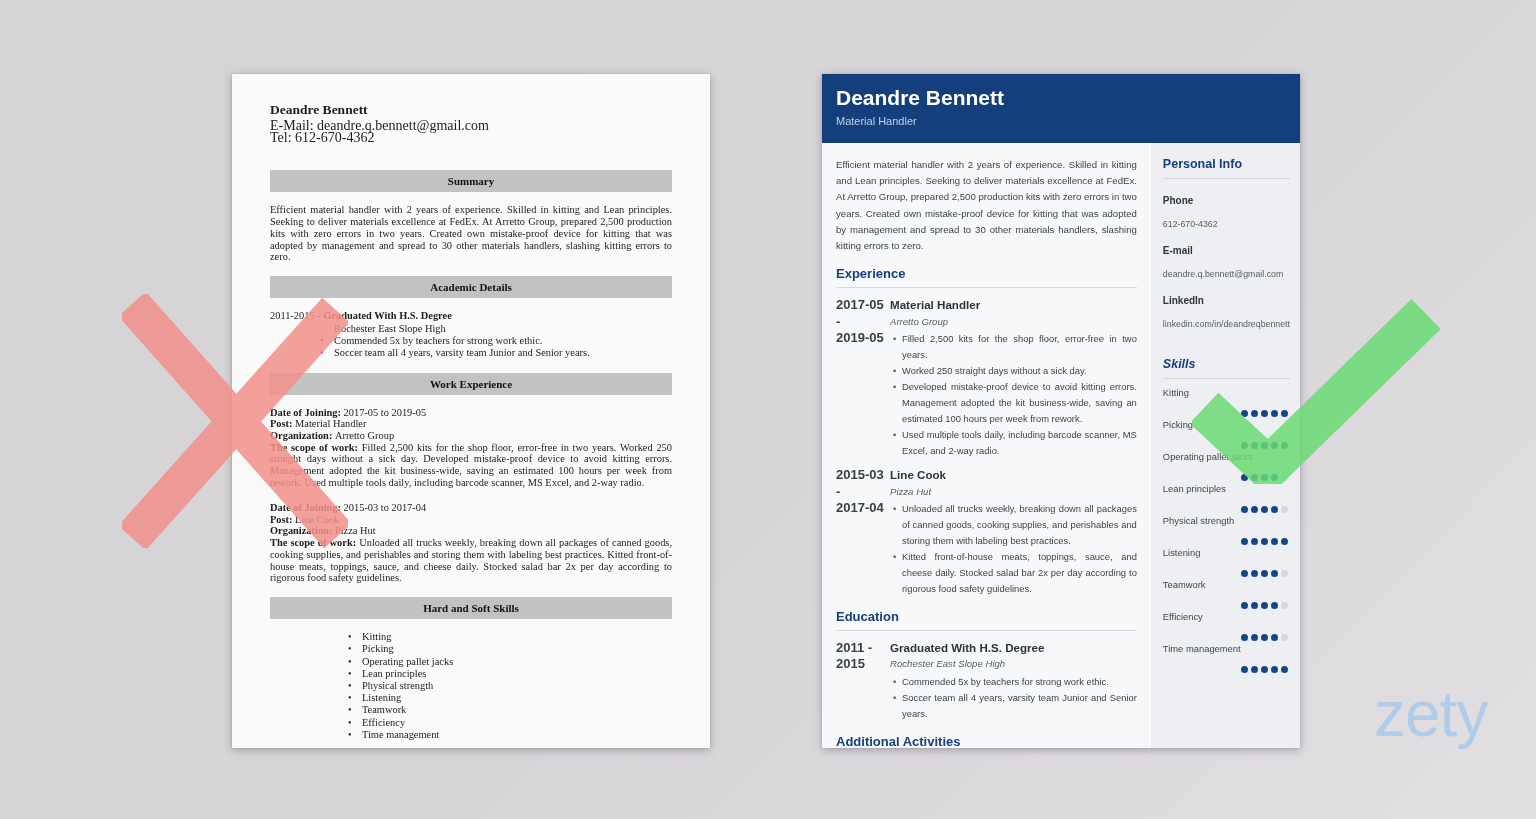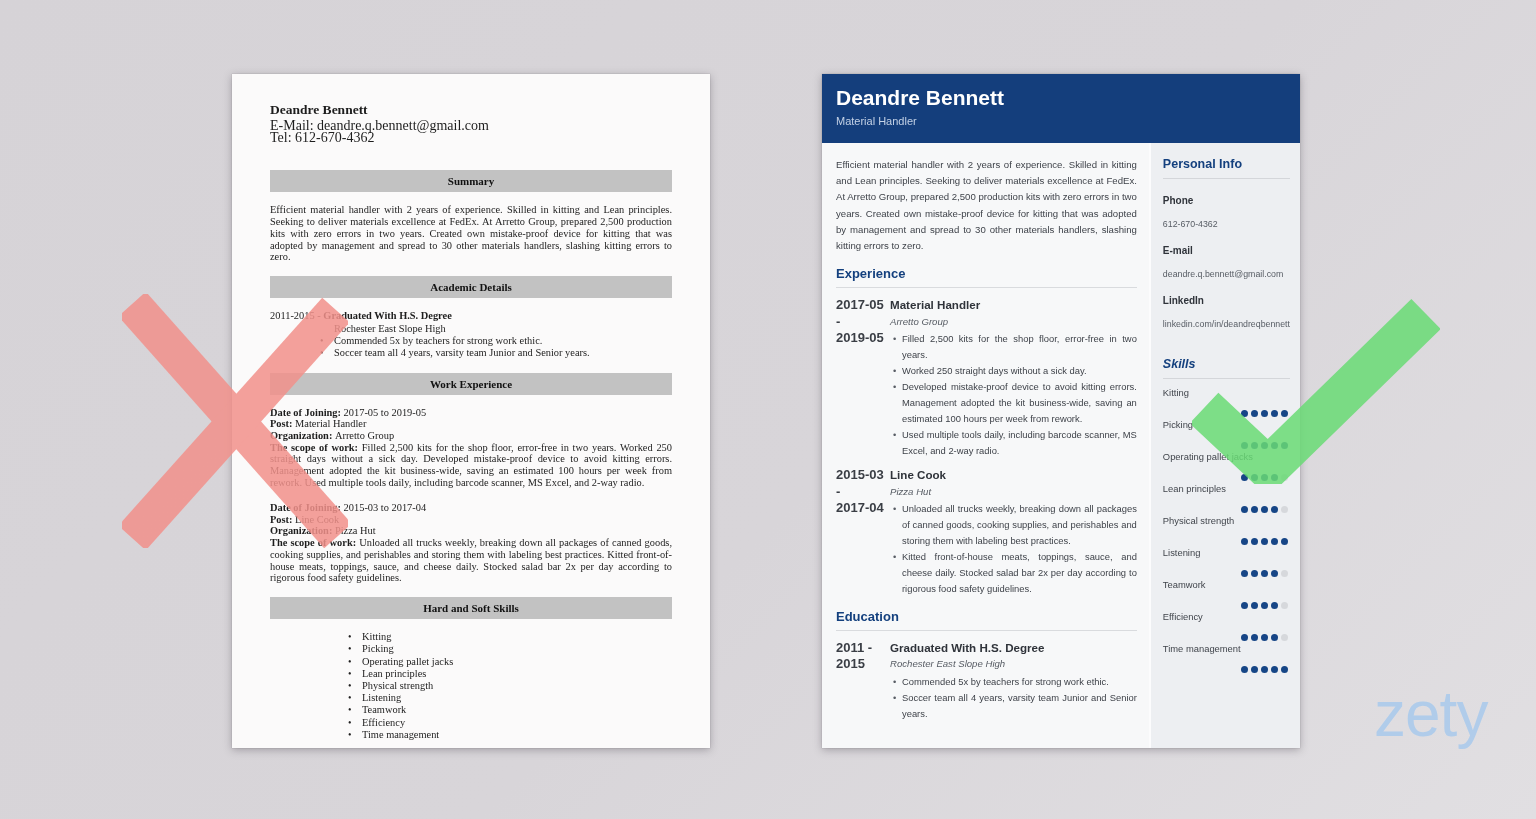--- a/index.html
+++ b/index.html
@@ -206,20 +206,21 @@
           <div class="r-jbody">
             <div class="r-jtitle">Graduated With H.S. Degree</div>
             <div class="r-jcompany">Rochester East Slope High</div>
             <ul class="r-bullets">
               <li>Commended 5x by teachers for strong work ethic.</li>
               <li>Soccer team all 4 years, varsity team Junior and Senior years.</li>
             </ul>
           </div>
         </div>
 
+        <div class="r-h2">Additional Activities</div>
 
       </div>
 
       <div class="r-side">
         <div class="s-h3">Personal Info</div>
 
         <div class="pi-label">Phone</div>
         <div class="pi-value">612-670-4362</div>
 
         <div class="pi-label">E-mail</div>

